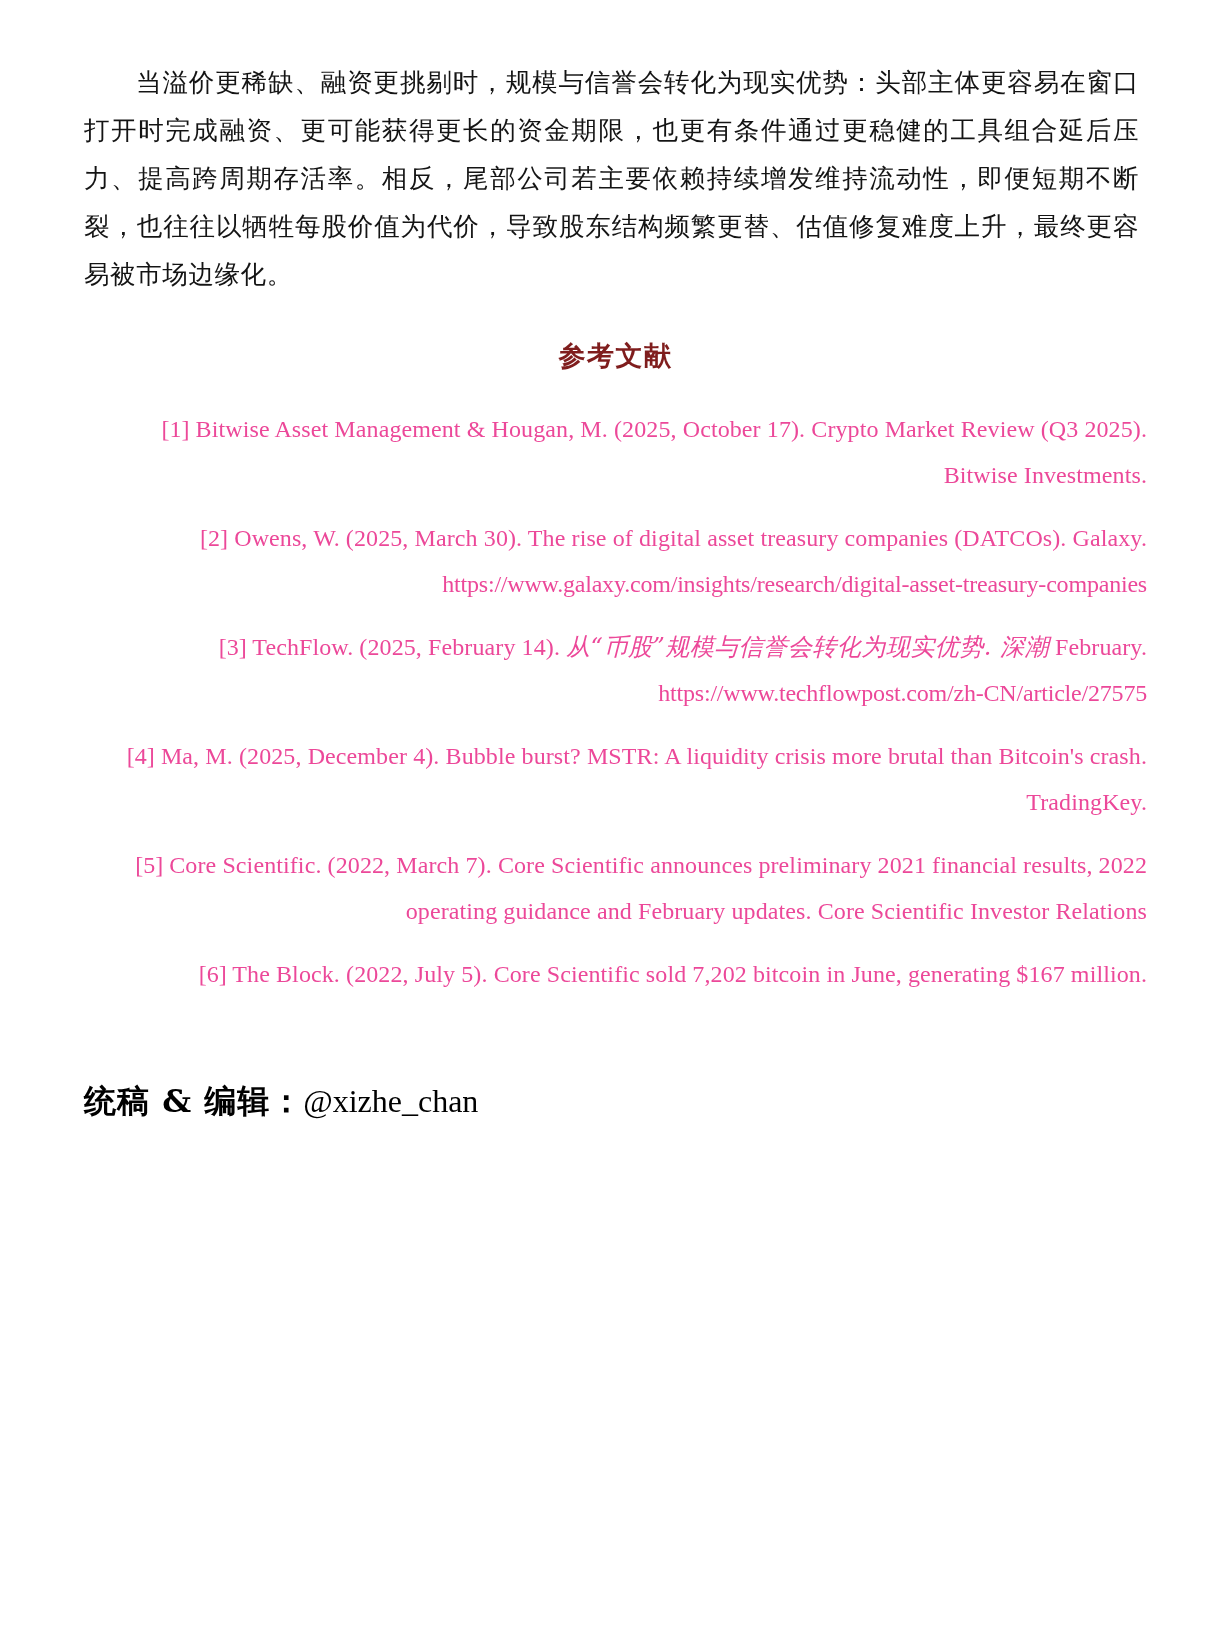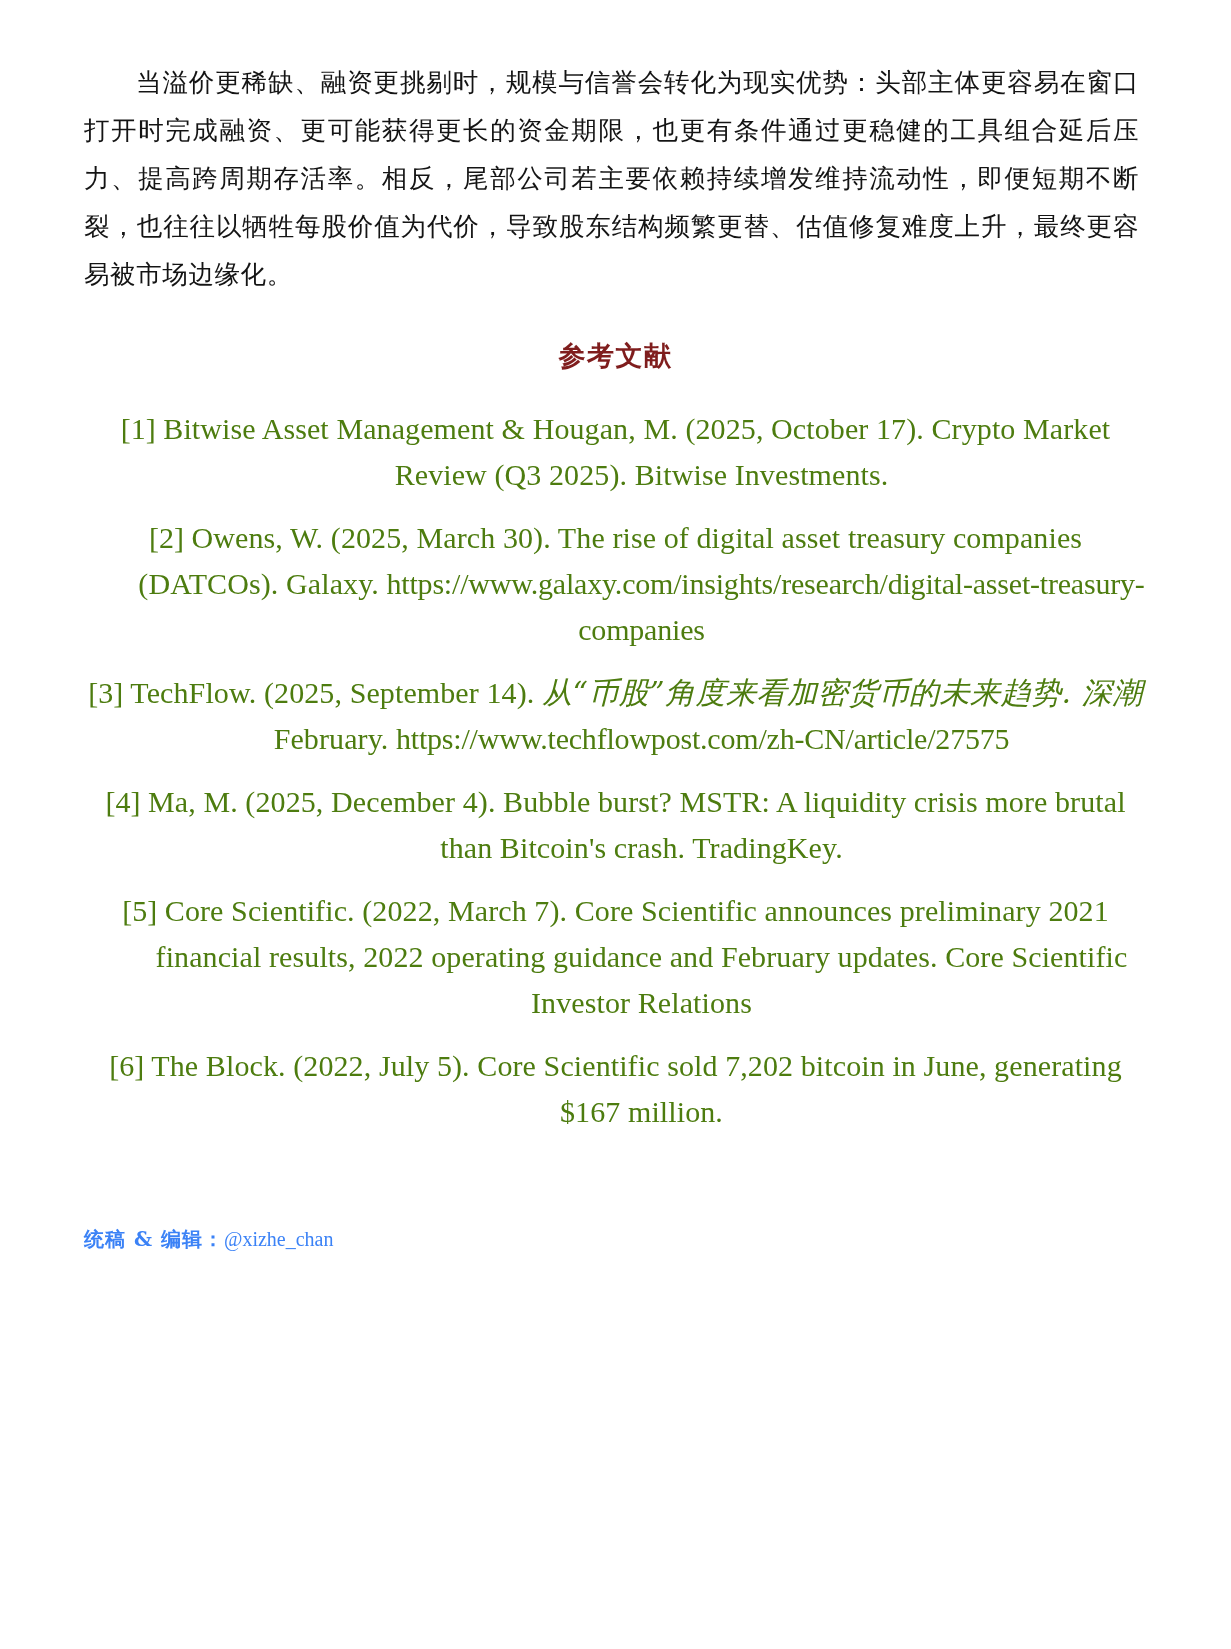--- a/index.html
+++ b/index.html
@@ -48,27 +48,27 @@
   }
 
   
   .ref-list {
     margin: 0;
     padding: 0;
     list-style: none;
   }
   .ref-item {
     font-family: "Liberation Serif", "DejaVu Serif", serif;
-    font-size: 30px;
+    font-size: 24px;
     line-height: 46px;
-    color: #4d7c0f;
+    color: #ec4899;
     padding-left: 52px;
     text-indent: -52px;
     margin-bottom: 17px;
-    text-align: center;
+    text-align: right;
     letter-spacing: 0.1px;
   }
   .ref-item .tag {
     letter-spacing: 0px;
   }
   .ref-item .cn {
     font-family: "DejaVu Serif", "Liberation Serif", serif;
     font-style: italic;
     letter-spacing: 0.5px;
   }
@@ -76,23 +76,23 @@
     font-family: "Liberation Serif", "DejaVu Serif", serif;
     letter-spacing: -0.2px;
   }
 
   
   .credits {
     margin-top: 78px;
   }
   .credit-line {
     font-family: "DejaVu Serif", "Liberation Serif", serif;
-    font-size: 20px;
+    font-size: 32px;
     line-height: 52px;
-    color: #3b82f6;
+    color: #000000;
     font-weight: bold;
     letter-spacing: 1px;
   }
   .credit-line .handle {
     font-family: "Liberation Serif", "DejaVu Serif", serif;
     font-weight: normal;
     letter-spacing: 0px;
   }
 </style>
 </head>
@@ -114,22 +114,22 @@
       </li>
 
       <li class="ref-item">
         <span class="tag">[2]</span>
         <span>Owens, W. (2025, March 30). The rise of digital asset treasury companies (DATCOs). Galaxy.</span>
         <span class="url">https://www.galaxy.com/insights/research/digital-asset-treasury-companies</span>
       </li>
 
       <li class="ref-item">
         <span class="tag">[3]</span>
-        <span>TechFlow. (2025, September 14). </span>
-        <span class="cn">从“币股”角度来看加密货币的未来趋势. 深潮</span>
+        <span>TechFlow. (2025, February 14). </span>
+        <span class="cn">从“币股”规模与信誉会转化为现实优势. 深潮</span>
         <span> February.</span>
         <span class="url">https://www.techflowpost.com/zh-CN/article/27575</span>
       </li>
 
       <li class="ref-item">
         <span class="tag">[4]</span>
         <span>Ma, M. (2025, December 4). Bubble burst? MSTR: A liquidity crisis more brutal than Bitcoin's crash. TradingKey.</span>
       </li>
 
       <li class="ref-item">

